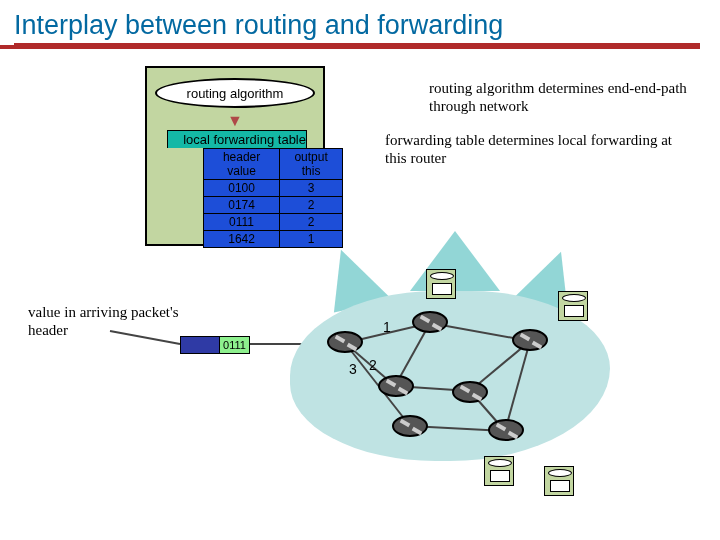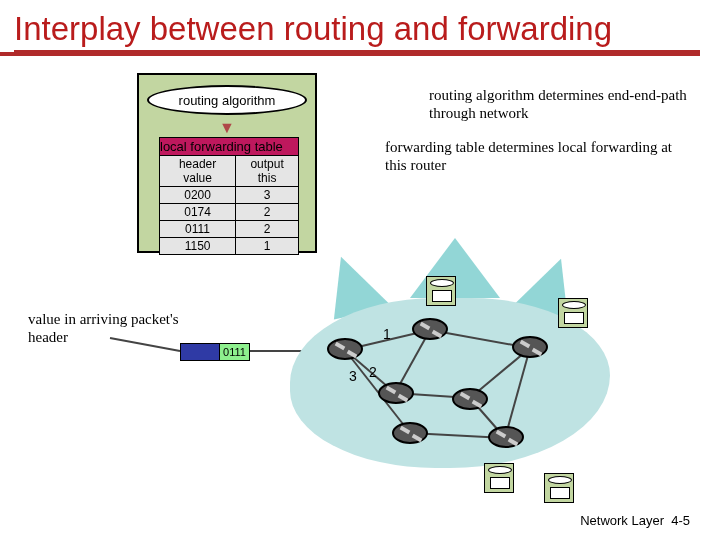--- a/index.html
+++ b/index.html
@@ -1,26 +1,26 @@
 <!DOCTYPE html>
 <html><head>
 <meta charset="utf-8">
 <style>
   * { box-sizing: border-box; margin: 0; padding: 0; }
   body { width: 720px; height: 540px; font-family: "Comic Sans MS", cursive, sans-serif; background: #fff; position: relative; overflow: hidden; }
-  .title { font-size: 33px; color: #b91c1c; padding: 10px 0 0 14px; border-bottom: 4px solid #b02a2a; width: 700px; margin-bottom: 2px; }
+  .title { font-size: 27px; color: #0369a1; padding: 10px 0 0 14px; border-bottom: 4px solid #b02a2a; width: 700px; margin-bottom: 2px; }
   .title::after { content:""; display:block; height:2px; background:#b02a2a; margin-top:2px; }
   .content { position: relative; width: 720px; height: 480px; }
 
-  .router-box { position:absolute; left:137px; top:15px; width:180px; height:180px; background:#c2d6a1; border:2px solid #000; }
+  .router-box { position:absolute; left:145px; top:15px; width:180px; height:180px; background:#c2d6a1; border:2px solid #000; }
   .algo-oval { position:absolute; left:8px; top:10px; width:160px; height:30px; border:2px solid #000; border-radius:50%; background:#fff; font-family: Arial, sans-serif; font-size:13px; display:flex; align-items:center; justify-content:center; }
   .down-arrow { position:absolute; left:80px; top:44px; font-size:16px; color:#af4848; }
   .table-wrap { position:absolute; left:20px; top:62px; width:140px; }
-  .table-title { font-family: Arial, sans-serif; font-size:13px; background:#be185d; border:1px solid #000; border-bottom:none; text-align:left; padding:1px 0; }
-  .ft { border-collapse:collapse; width:100%; font-family: Arial, sans-serif; font-size:12px; background:#e5e5e5; }
+  .table-title { font-family: Arial, sans-serif; font-size:13px; background:#14b8a6; border:1px solid #000; border-bottom:none; text-align:right; padding:1px 0; }
+  .ft { border-collapse:collapse; width:100%; font-family: Arial, sans-serif; font-size:12px; background:#1d4ed8;margin-left:36px; }
   .ft th, .ft td { border:1px solid #000; text-align:center; padding:1px 4px; }
   .ft th { font-weight:normal; }
 
   .caption { position:absolute; font-family:"Comic Sans MS", cursive; font-size:15px; line-height:1.2; }
   .cap1 { left:385px; top:28px; width:300px;margin-left:44px; }
   .cap2 { left:385px; top:80px; width:300px; }
   .cap3 { left:28px; top:252px; width:160px; font-size:15px; }
 
   .packet { position:absolute; left:180px; top:285px; width:70px; height:18px; display:flex; }
   .pkt-body { width:40px; background:#2f3aa5; border:1px solid #000; }
@@ -58,33 +58,33 @@
     <div class="down-arrow">▼</div>
     <div class="table-wrap">
       <div class="table-title">local forwarding table</div>
       <table class="ft">
         <tbody>
             <tr>
           <th>header value</th>
           <th>output this</th>
         </tr>
         <tr>
-              <td>0200</td>
+              <td>0100</td>
               <td>3</td>
             </tr>
         <tr>
               <td>0174</td>
               <td>2</td>
             </tr>
         <tr>
               <td>0111</td>
               <td>2</td>
             </tr>
         <tr>
-              <td>1150</td>
+              <td>1642</td>
               <td>1</td>
             </tr>
       </tbody>
         </table>
     </div>
   </div>
 
   <div class="caption cap1">routing algorithm determines end-end-path through network</div>
   <div class="caption cap3">value in arriving packet's header</div>
   <div class="caption cap2">forwarding table determines local forwarding at this router</div>
@@ -142,17 +142,13 @@
     <div class="mini-box" style="left:284px;top:205px">
         <div class="mo"></div>
         <div class="mt"></div>
       </div>
 
     <div class="lbl" style="left:123px;top:58px">1</div>
     <div class="lbl" style="left:109px;top:96px">2</div>
     <div class="lbl" style="left:89px;top:100px">3</div>
   </div>
 
-  <div class="foot">
-    <span>Network Layer</span>&nbsp;
-    <span>4-5</span>
-  </div>
 </div>
 
 </body></html>

